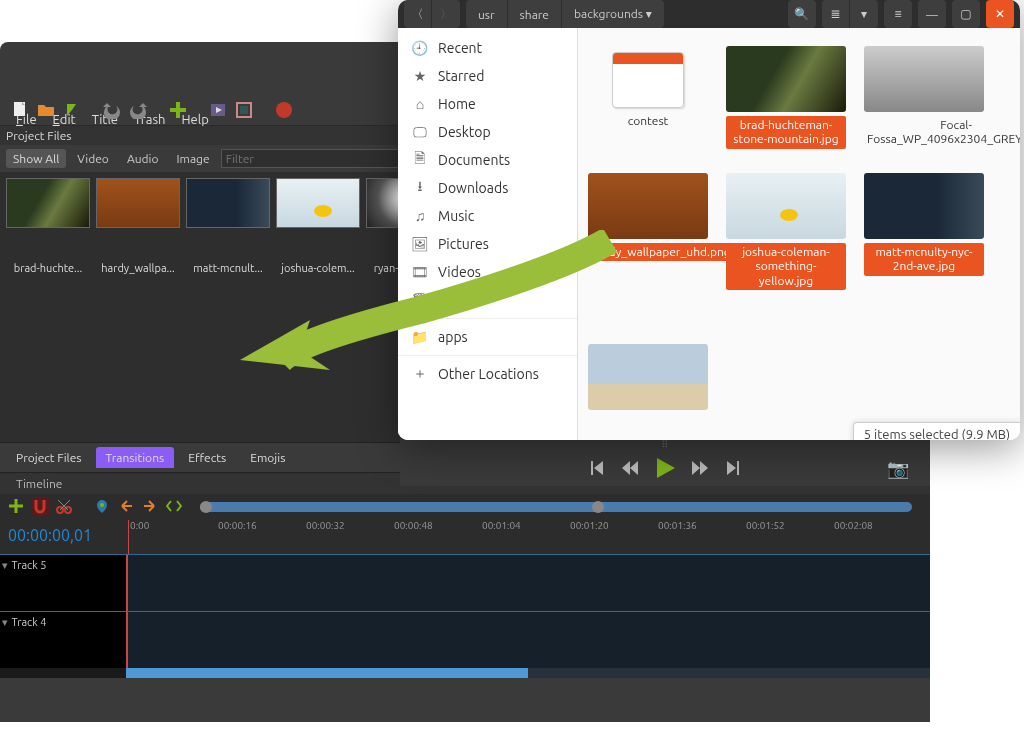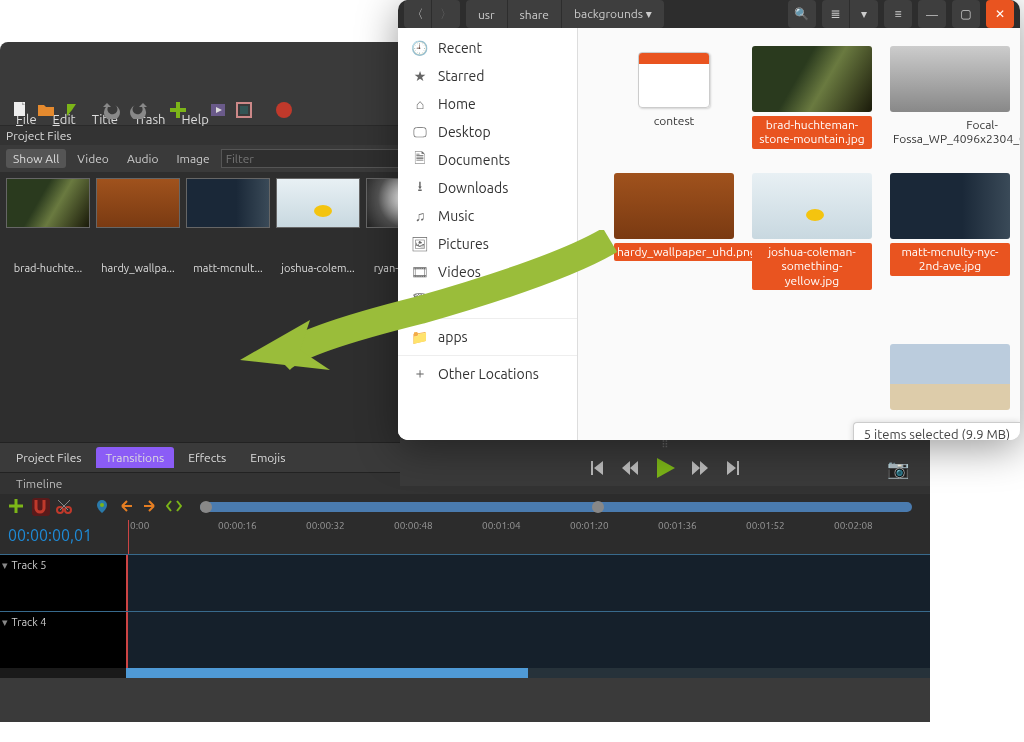--- a/index.html
+++ b/index.html
@@ -75,21 +75,21 @@
   .nav-group .nbtn:first-child { border-radius:4px 0 0 4px; }
   .nav-group .nbtn:last-child { border-radius:0 4px 4px 0; border-right:none; }
   .spacer { flex:1; }
 
   .naut-body { flex:1; display:flex; background:#fafafa; }
   .naut-side { width:180px; background:#fff; border-right:1px solid #ddd; padding:6px 0; }
   .side-item { display:flex; align-items:center; gap:10px; padding:6px 14px; font-size:14px; color:#333; }
   .side-item .sicon { width:16px; height:16px; color:#666; display:flex; align-items:center; justify-content:center; }
   .side-hr { height:1px; background:#eee; margin:4px 0; }
 
-  .naut-files { flex:1; padding:18px 10px; display:flex; flex-wrap:wrap; gap:24px 18px; align-content:flex-start; position:relative;justify-content:flex-end; }
+  .naut-files { flex:1; padding:18px 10px; display:flex; flex-wrap:wrap; gap:24px 18px; align-content:flex-start; position:relative; }
   .fitem { width:120px; text-align:center; font-size:12px; }
   .fthumb { width:120px; height:66px; border-radius:3px; margin-bottom:4px; background-size:cover; background-position:center; }
   .folder-thumb { width:72px; height:56px; margin:6px auto 4px; background:linear-gradient(#e95420 0 20%, #fff 20% 100%); border-radius:4px; border:1px solid #ccc; box-shadow:1px 1px 2px rgba(0,0,0,0.15);}
   .flabel { display:inline-block; padding:2px 3px; border-radius:2px; line-height:1.2; color:#333; }
   .flabel.sel { background:#e95420; color:#fff; }
 
   .statusbar { position:absolute; right:0; bottom:0; background:#fff; border:1px solid #ccc; border-bottom:none; border-right:none; border-radius:4px 0 0 0; padding:4px 10px; font-size:13px; color:#444; box-shadow:0 0 6px rgba(0,0,0,0.15);}
 
   
   .arrow { position:absolute; left:220px; top:230px; width:420px; height:200px; pointer-events:none; }

